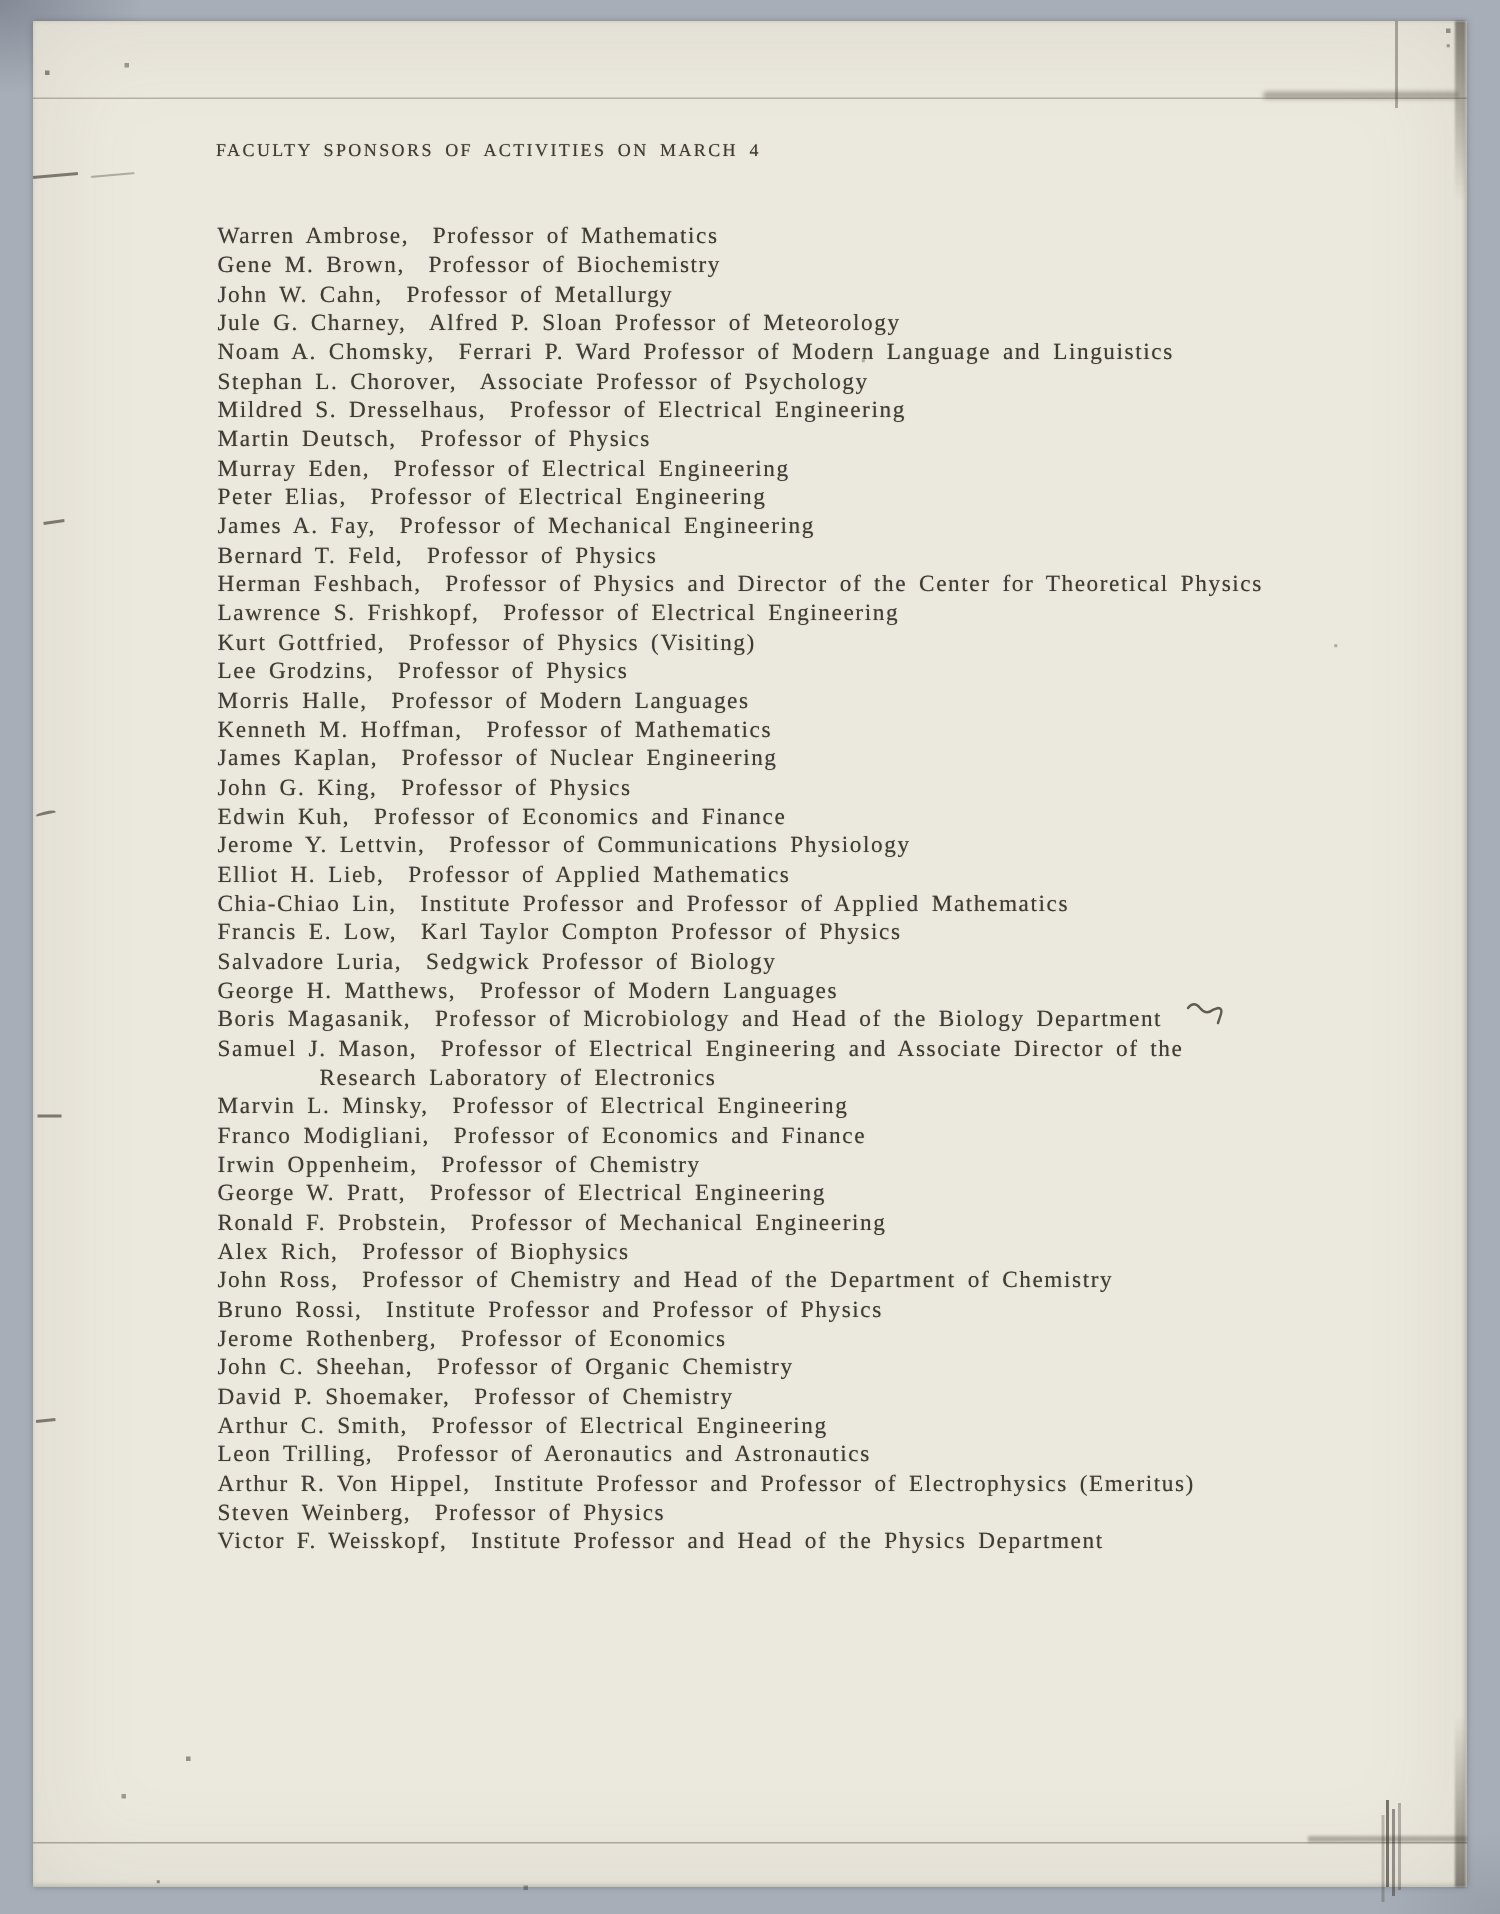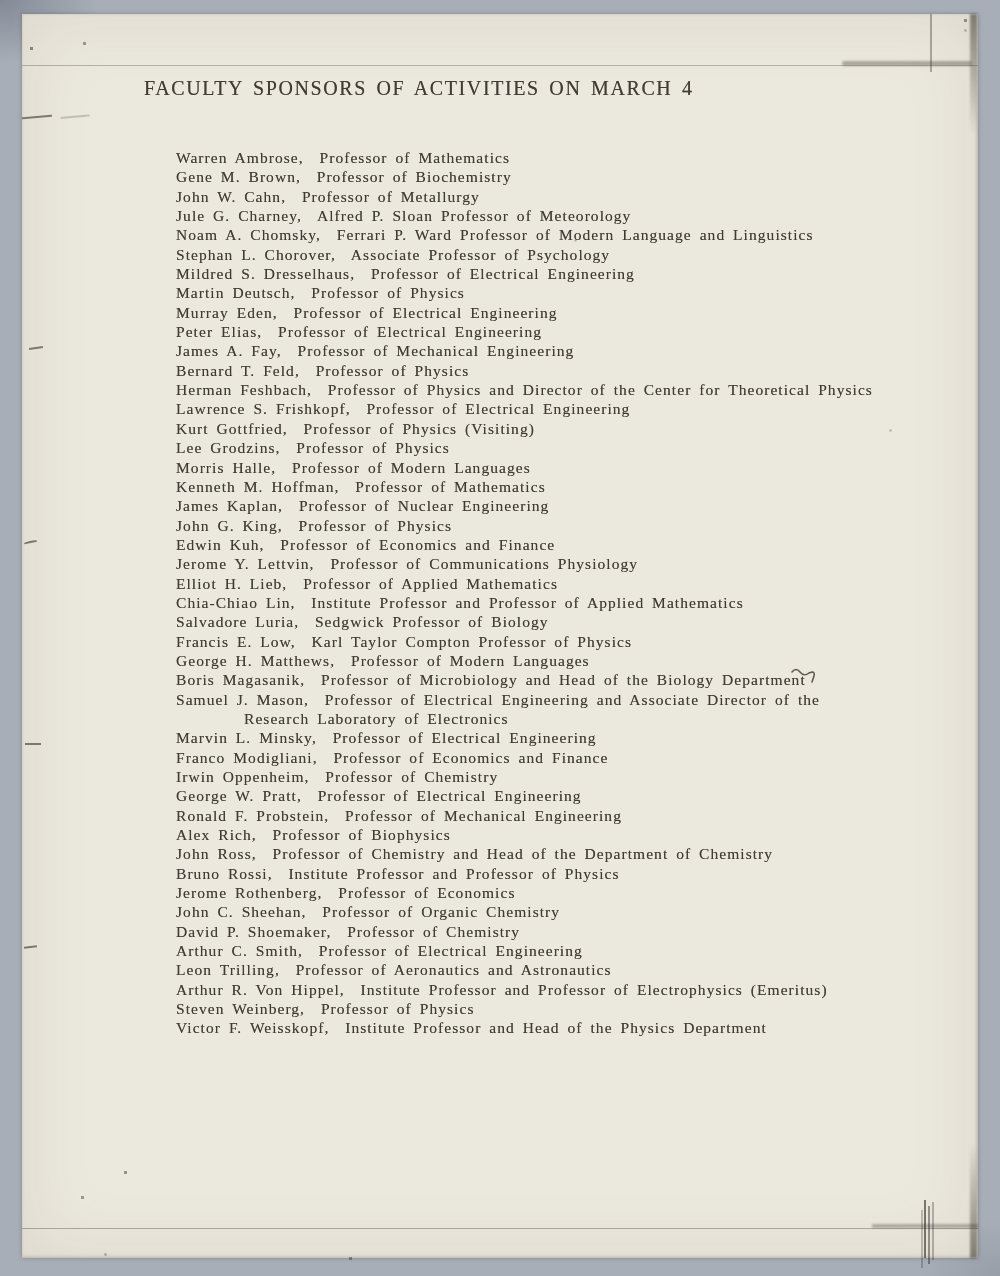--- a/index.html
+++ b/index.html
@@ -25,35 +25,35 @@
   .paper{
     position:absolute;left:22px;top:14px;width:956px;height:1244px;
     background:var(--paper);
     box-shadow:
       inset 0 0 70px rgba(120,112,92,.14),
       inset -2px 0 3px rgba(90,85,70,.18),
       inset 0 -2px 3px rgba(90,85,70,.15),
       0 0 4px rgba(50,55,70,.35);
   }
   .title{
-    position:absolute;left:122px;top:63px;margin:0;
-    font-size:20px;font-weight:normal;
+    position:absolute;left:122px;top:79px;margin:0;
+    font-size:12px;font-weight:normal;
     letter-spacing:1.6px;word-spacing:3px;
     color:var(--ink);
     text-shadow:0 0 .6px rgba(64,60,52,.6);
     white-space:pre;
   }
   .list{
     position:absolute;left:123px;top:134px;
     font-size:15.5px;line-height:19.35px;
     letter-spacing:1.05px;word-spacing:3px;
     color:var(--ink);
     text-shadow:0 0 .6px rgba(64,60,52,.55);
   }
-  .line{white-space:pre;margin-left:31px;}
+  .line{white-space:pre;}
   .line.indent{padding-left:68px;}
 
   
   .hairline{position:absolute;left:0;width:956px;height:1px;background:rgba(95,88,75,.38);}
   .hairline.top{top:51px;}
   .hairline.bottom{top:1214px;background:rgba(95,88,75,.45);}
   .hsmudge-top{position:absolute;left:820px;top:47px;width:130px;height:5px;
     background:rgba(70,64,55,.38);filter:blur(1.3px);border-radius:3px;}
   .hsmudge-bottom{position:absolute;left:850px;top:1210px;width:106px;height:4px;
     background:rgba(70,64,55,.35);filter:blur(1.2px);}
@@ -129,22 +129,22 @@
       <div class="line">Kurt Gottfried,  Professor of Physics (Visiting)</div>
       <div class="line">Lee Grodzins,  Professor of Physics</div>
       <div class="line">Morris Halle,  Professor of Modern Languages</div>
       <div class="line">Kenneth M. Hoffman,  Professor of Mathematics</div>
       <div class="line">James Kaplan,  Professor of Nuclear Engineering</div>
       <div class="line">John G. King,  Professor of Physics</div>
       <div class="line">Edwin Kuh,  Professor of Economics and Finance</div>
       <div class="line">Jerome Y. Lettvin,  Professor of Communications Physiology</div>
       <div class="line">Elliot H. Lieb,  Professor of Applied Mathematics</div>
       <div class="line">Chia-Chiao Lin,  Institute Professor and Professor of Applied Mathematics</div>
+      <div class="line">Francis E. Low,  Karl Taylor Compton Professor of Physics</div>
       <div class="line">Salvadore Luria,  Sedgwick Professor of Biology</div>
-      <div class="line">Francis E. Low,  Karl Taylor Compton Professor of Physics</div>
       <div class="line">George H. Matthews,  Professor of Modern Languages</div>
       <div class="line">Boris Magasanik,  Professor of Microbiology and Head of the Biology Department</div>
       <div class="line">Samuel J. Mason,  Professor of Electrical Engineering and Associate Director of the</div>
       <div class="line indent">Research Laboratory of Electronics</div>
       <div class="line">Marvin L. Minsky,  Professor of Electrical Engineering</div>
       <div class="line">Franco Modigliani,  Professor of Economics and Finance</div>
       <div class="line">Irwin Oppenheim,  Professor of Chemistry</div>
       <div class="line">George W. Pratt,  Professor of Electrical Engineering</div>
       <div class="line">Ronald F. Probstein,  Professor of Mechanical Engineering</div>
       <div class="line">Alex Rich,  Professor of Biophysics</div>

